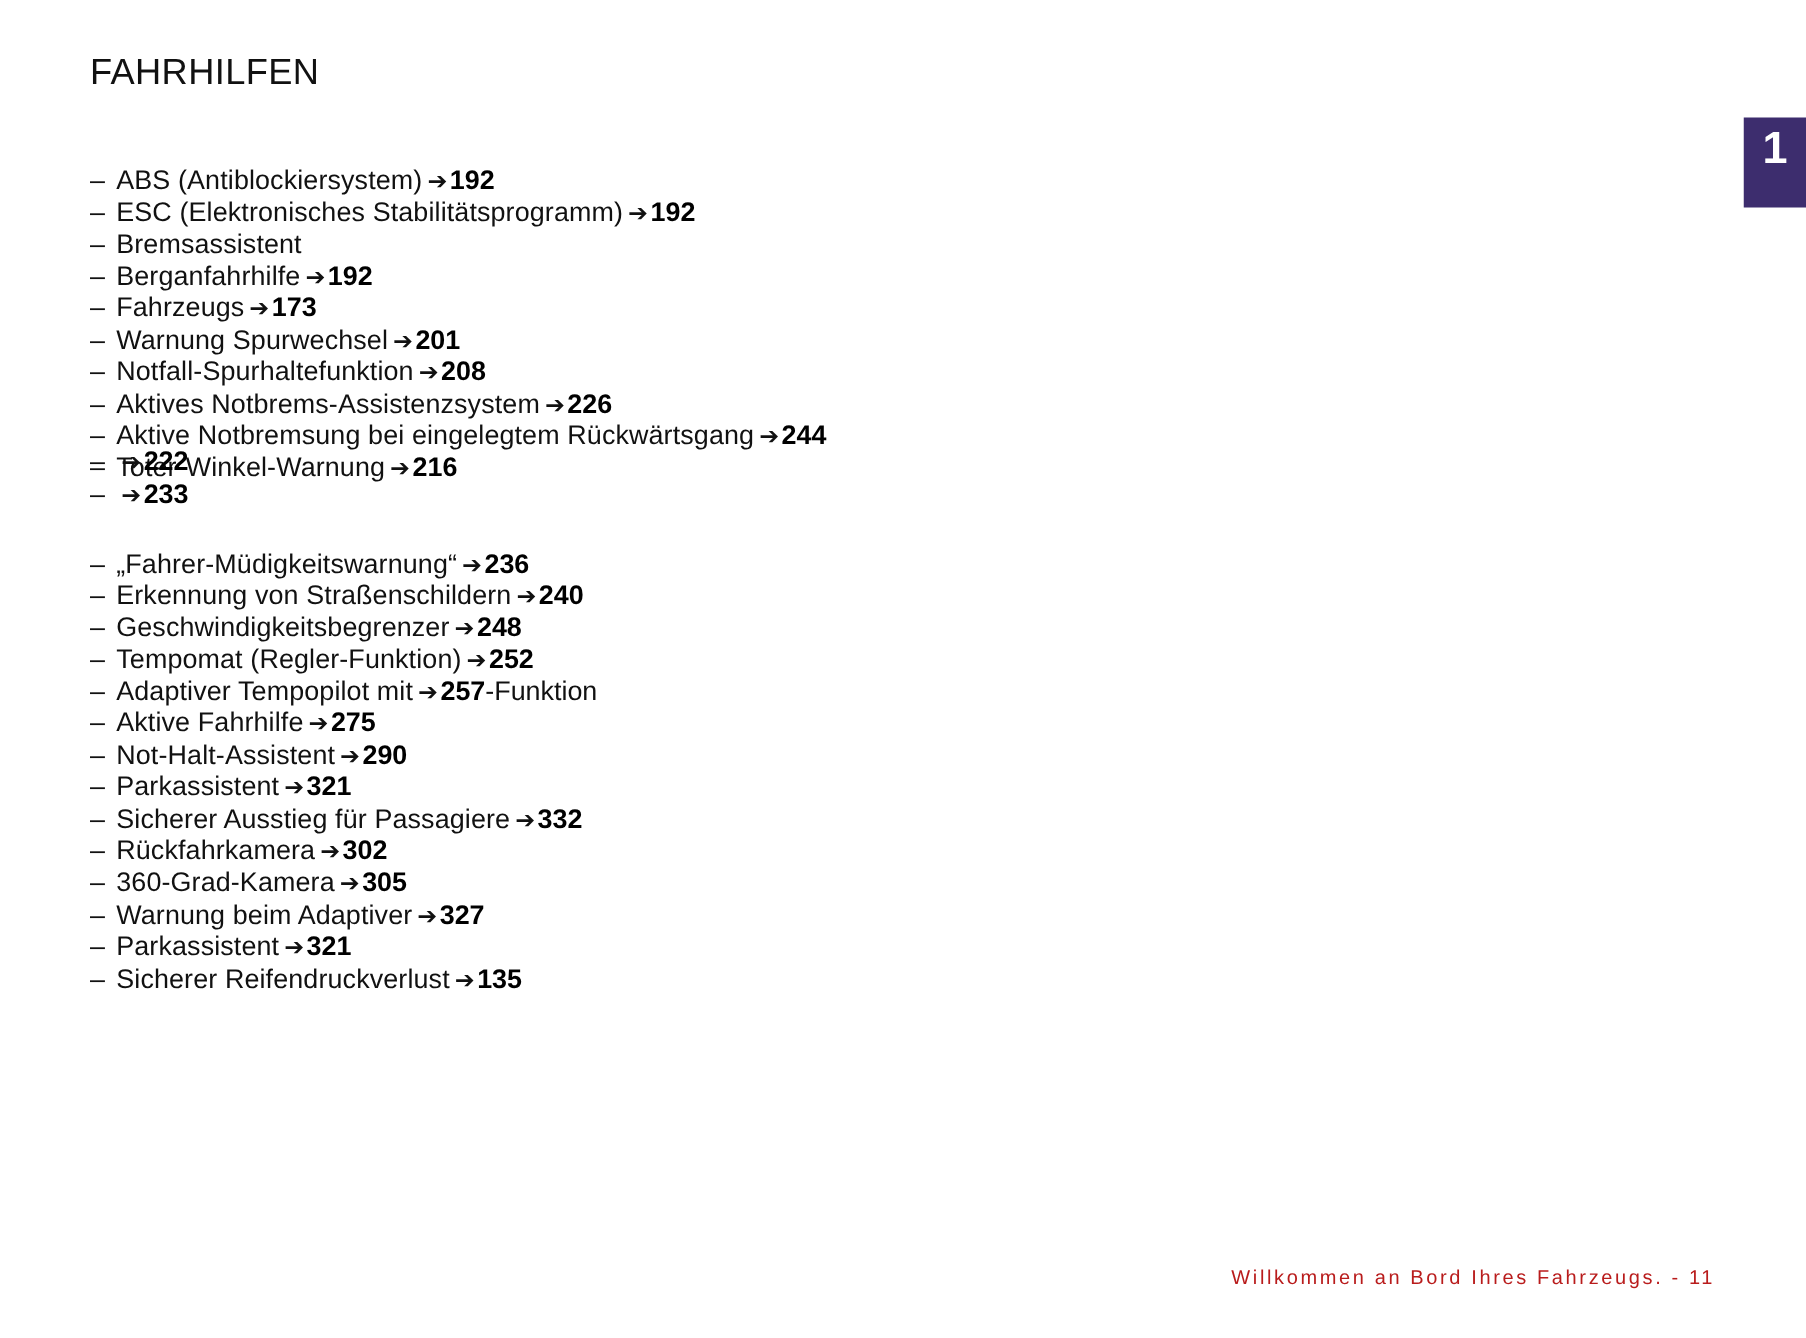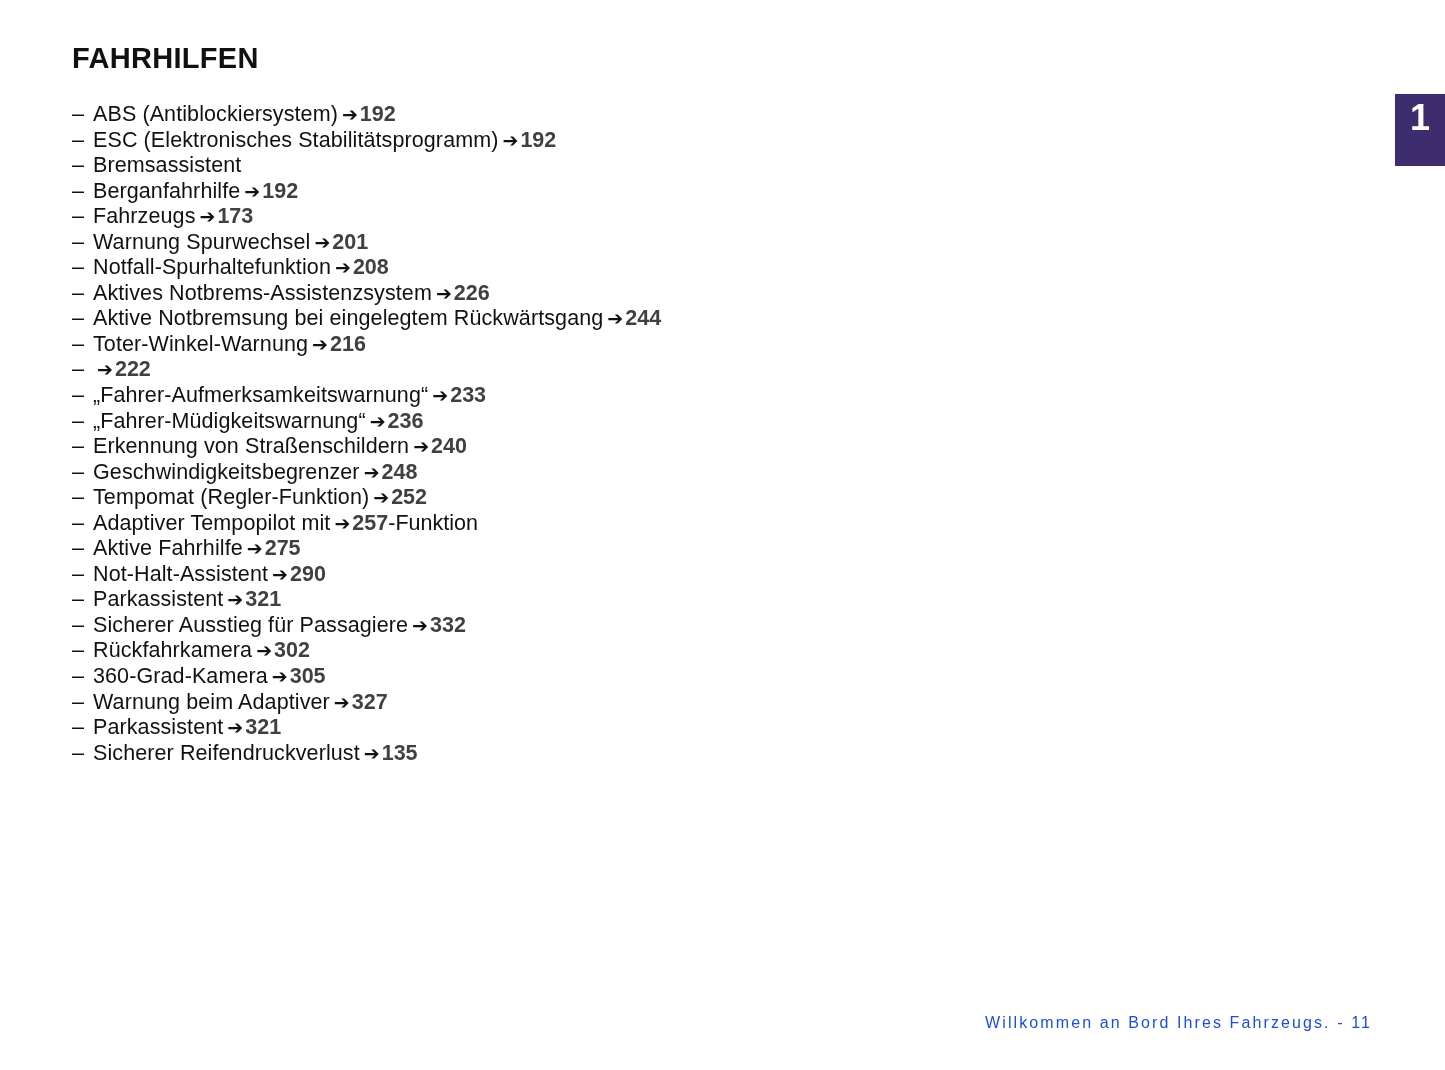--- a/index.html
+++ b/index.html
@@ -13,21 +13,21 @@
       position: relative;
       overflow: hidden;
       font-family: "Liberation Sans", "DejaVu Sans", sans-serif;
       color: #111111;
     }
     .page-title {
       position: absolute;
       left: 72px;
       top: 42px;
       font-size: 29px;
-      font-weight: bold;
+      font-weight: normal;
       letter-spacing: 0.3px;
       margin: 0;
     }
     .feature-list {
       position: absolute;
       left: 72px;
       top: 102px;
       margin: 0;
       padding: 0;
       list-style: none;
@@ -39,31 +39,32 @@
       font-size: 21.5px;
       line-height: 25.55px;
       white-space: nowrap;
     }
     .dash {
       display: inline-block;
       width: 21px;
     }
     .item-label {
       letter-spacing: 0.1px;
+      margin-top: 30px;
     }
     .arrow {
       display: inline-block;
       margin-left: 4px;
       margin-right: 2px;
       font-weight: bold;
       font-size: 19px;
     }
     .page-ref {
       font-weight: bold;
-      color: #404040;
+      color: #000000;
       text-decoration: none;
       cursor: pointer;
     }
     .suffix {
     }
     .chapter-tab {
       position: absolute;
       left: 1395px;
       top: 94px;
       width: 50px;
@@ -76,21 +77,21 @@
       line-height: 48px;
       padding-top: 0px;
       box-sizing: border-box;
     }
     .footer {
       position: absolute;
       right: 73px;
       top: 1014px;
       font-size: 16px;
       letter-spacing: 2.1px;
-      color: #1d4ed8;
+      color: #b91c1c;
     }
   </style>
 </head>
 <body>
 
 <h1 class="page-title">FAHRHILFEN</h1>
 
 <ul class="feature-list" id="feature-list">
     <li class="feature-item">
       <span class="dash">–</span>
@@ -150,21 +151,20 @@
       <span class="arrow">➔</span>
       <a class="page-ref">216</a>
     </li>
     <li class="feature-item">
       <span class="dash">–</span>
       <span class="arrow">➔</span>
       <a class="page-ref">222</a>
     </li>
     <li class="feature-item">
       <span class="dash">–</span>
-      <span class="item-label">„Fahrer-Aufmerksamkeitswarnung“</span>
       <span class="arrow">➔</span>
       <a class="page-ref">233</a>
     </li>
     <li class="feature-item">
       <span class="dash">–</span>
       <span class="item-label">„Fahrer-Müdigkeitswarnung“</span>
       <span class="arrow">➔</span>
       <a class="page-ref">236</a>
     </li>
     <li class="feature-item">

